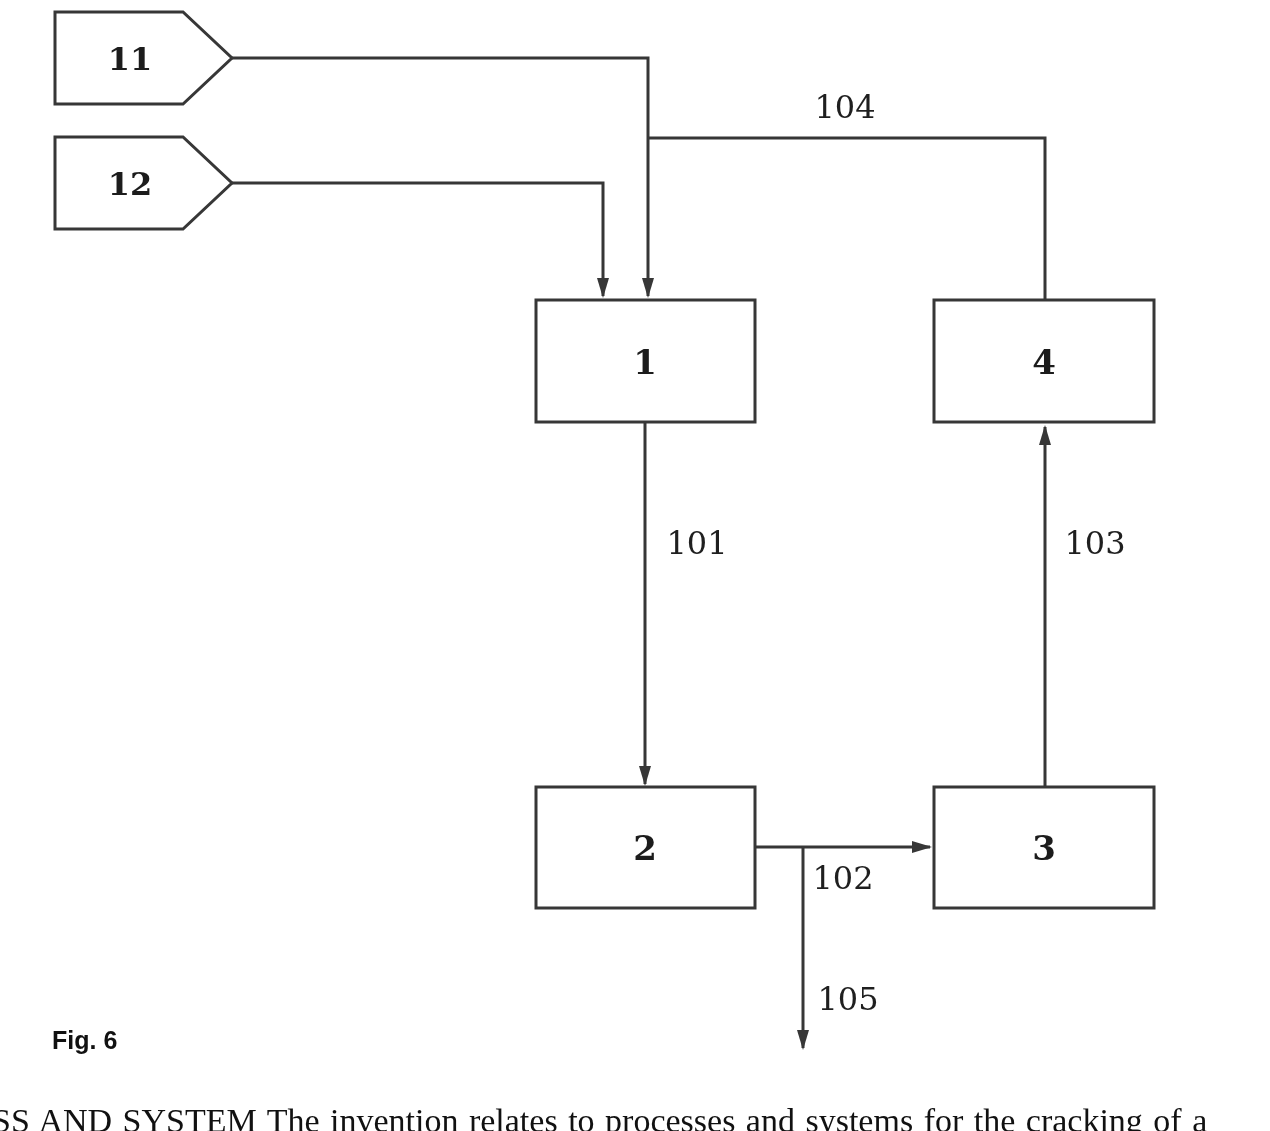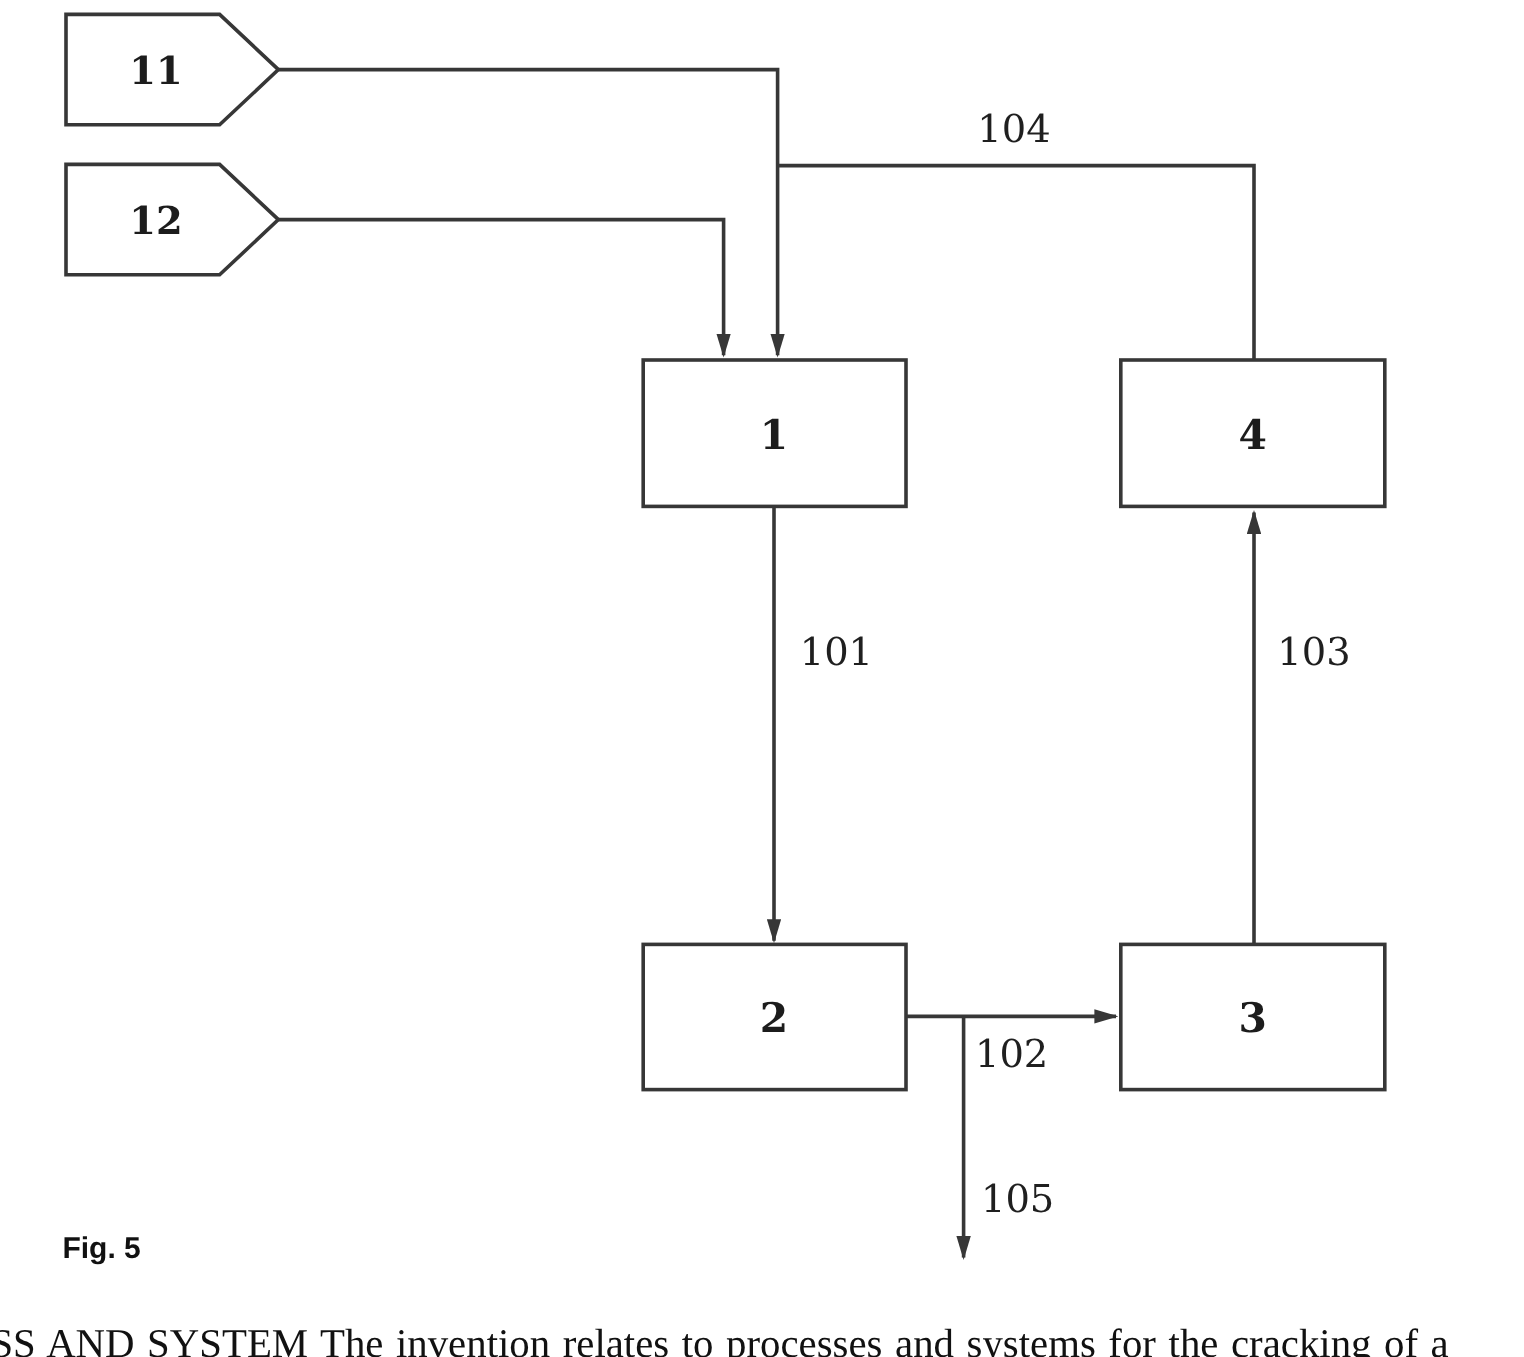--- a/index.html
+++ b/index.html
@@ -112,15 +112,15 @@
   <rect class="shape" x="934" y="787" width="220" height="121"></rect>
   <text class="node-label" x="1044" y="860">3</text>
 
   <text class="stream-label" x="845" y="118">104</text>
   <text class="stream-label" x="697" y="554">101</text>
   <text class="stream-label" x="1095" y="554">103</text>
   <text class="stream-label" x="843" y="889">102</text>
   <text class="stream-label" x="848" y="1010">105</text>
 </svg>
 
-<div class="fig-caption">Fig. 5</div>
+<div class="fig-caption">Fig. 6</div>
 
 <div class="bottom-text">SS AND SYSTEM The invention relates to processes and systems for the cracking of a</div>
 
 </body></html>

